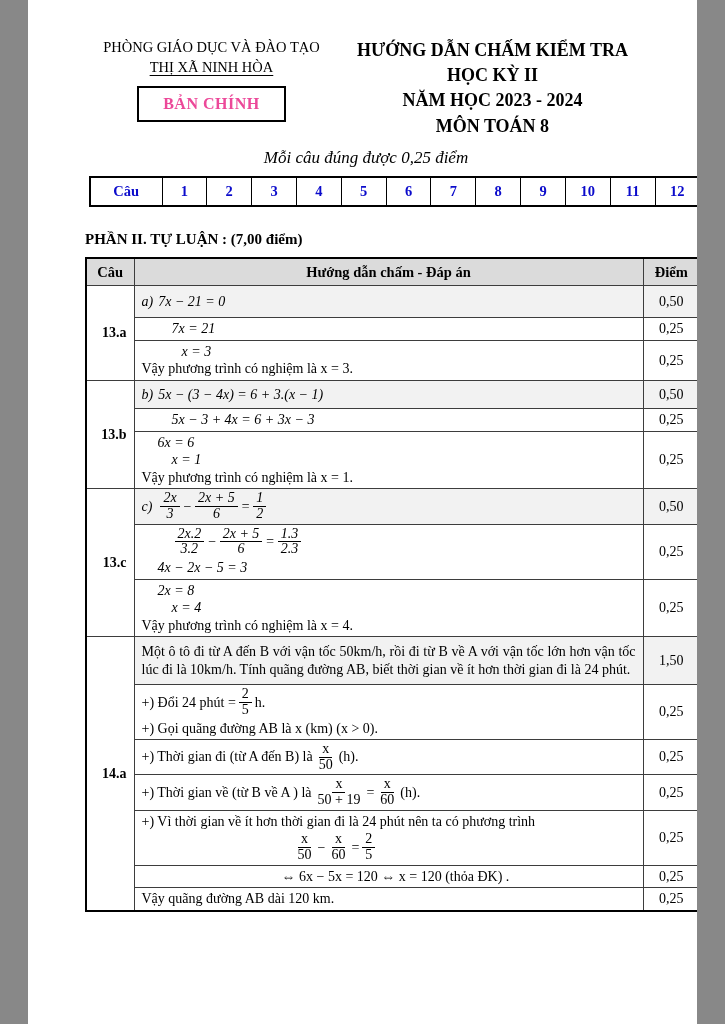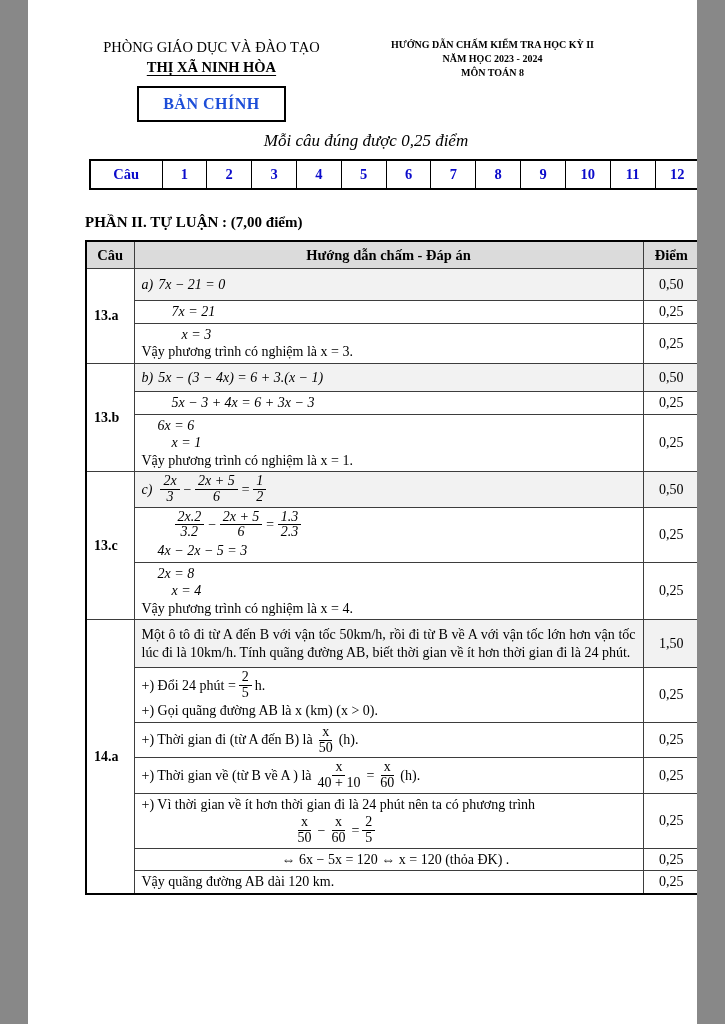--- a/index.html
+++ b/index.html
@@ -6,37 +6,37 @@
   body { margin: 0; background: #888; }
   .page {
     width: 669px; height: 1024px; margin: 0 auto; background: #fff;
     padding: 38px 50px 0 57px; overflow: hidden;
     font-family: "Liberation Serif", "DejaVu Serif", serif;
     font-size: 14px; color: #000;
   }
   
   .hdr { display: flex; }
   .hdr-left { width: 45%; text-align: center; font-size: 14.5px; line-height: 1.35; }
-  .hdr-right { width: 55%; text-align: center; font-weight: bold; font-size: 10px; line-height: 1.4; font-family: Liberation Serif, serif; }
-  .u { text-decoration: underline; text-underline-offset: 3px; font-weight: bold; }
+  .hdr-right { width: 55%; text-align: center; font-weight: bold; font-size: 18px; line-height: 1.4; font-family: Liberation Serif, serif; }
+  .u { text-decoration: underline; text-underline-offset: 3px; }
   .stamp { display: inline-block; border: 2px solid #000; padding: 5px 24px; margin-top: 9px; }
-  .stamp span { color: #1d4ed8; font-weight: bold; font-size: 16px; letter-spacing: .5px; }
+  .stamp span { color: #ec4899; font-weight: bold; font-size: 16px; letter-spacing: .5px; }
   
   .p-title { font-weight: bold; font-size: 15px; margin-top: 24px; }
   .p1-sub { font-style: italic; text-align: center; margin-top: 9px; font-size: 17px; }
   table { border-collapse: collapse; }
   .mcq { table-layout: fixed; width: 612px; margin-top: 8px; margin-left: 4px; border: 2px solid #000; }
   .mcq td { border: 1px solid #000; text-align: center; height: 29px;
             color: #0b0bcb; font-weight: bold; font-size: 14.5px; }
   
   .essay { table-layout: fixed; width: 616px; margin-top: 9px; border: 2px solid #000; }
   .essay td { border: 1px solid #3d3d3d; padding: 2px 7px; vertical-align: middle;
               font-size: 14px; line-height: 1.25; }
   .essay .hcell { background: #dbdbdb; font-weight: bold; text-align: center; font-size: 14.5px; padding: 4px 2px; }
-  .qlabel { font-weight: bold; text-align: left; }
+  .qlabel { font-weight: bold; text-align: right; }
   .score { text-align: center; }
   .b { font-weight: normal; }
   .hl { background: #f2f2f2; }
   .math { font-style: italic; }
   .pfx { font-style: italic; margin-right: 5px; }
   .frac { display: inline-flex; flex-direction: column; align-items: center;
           vertical-align: middle; margin: 0 3px; line-height: 1.05; }
   .frac .fn { border-bottom: 1px solid #000; padding: 0 3px; }
   .frac .fd { padding: 0 3px; }
   .eqline { display: flex; align-items: center; }
@@ -230,21 +230,21 @@
         </div>
       </td>
       <td class="score">0,25</td>
     </tr>
     <tr>
       <td>
         <div class="eqline">
           <span>+) Thời gian về (từ B về A ) là</span>
           <span class="frac">
                 <span class="fn">x</span>
-                <span class="fd">40 + 10</span>
+                <span class="fd">50 + 19</span>
               </span>
           <span>=</span>
           <span class="frac">
                 <span class="fn">x</span>
                 <span class="fd">60</span>
               </span>
           <span>(h).</span>
         </div>
       </td>
       <td class="score">0,25</td>

